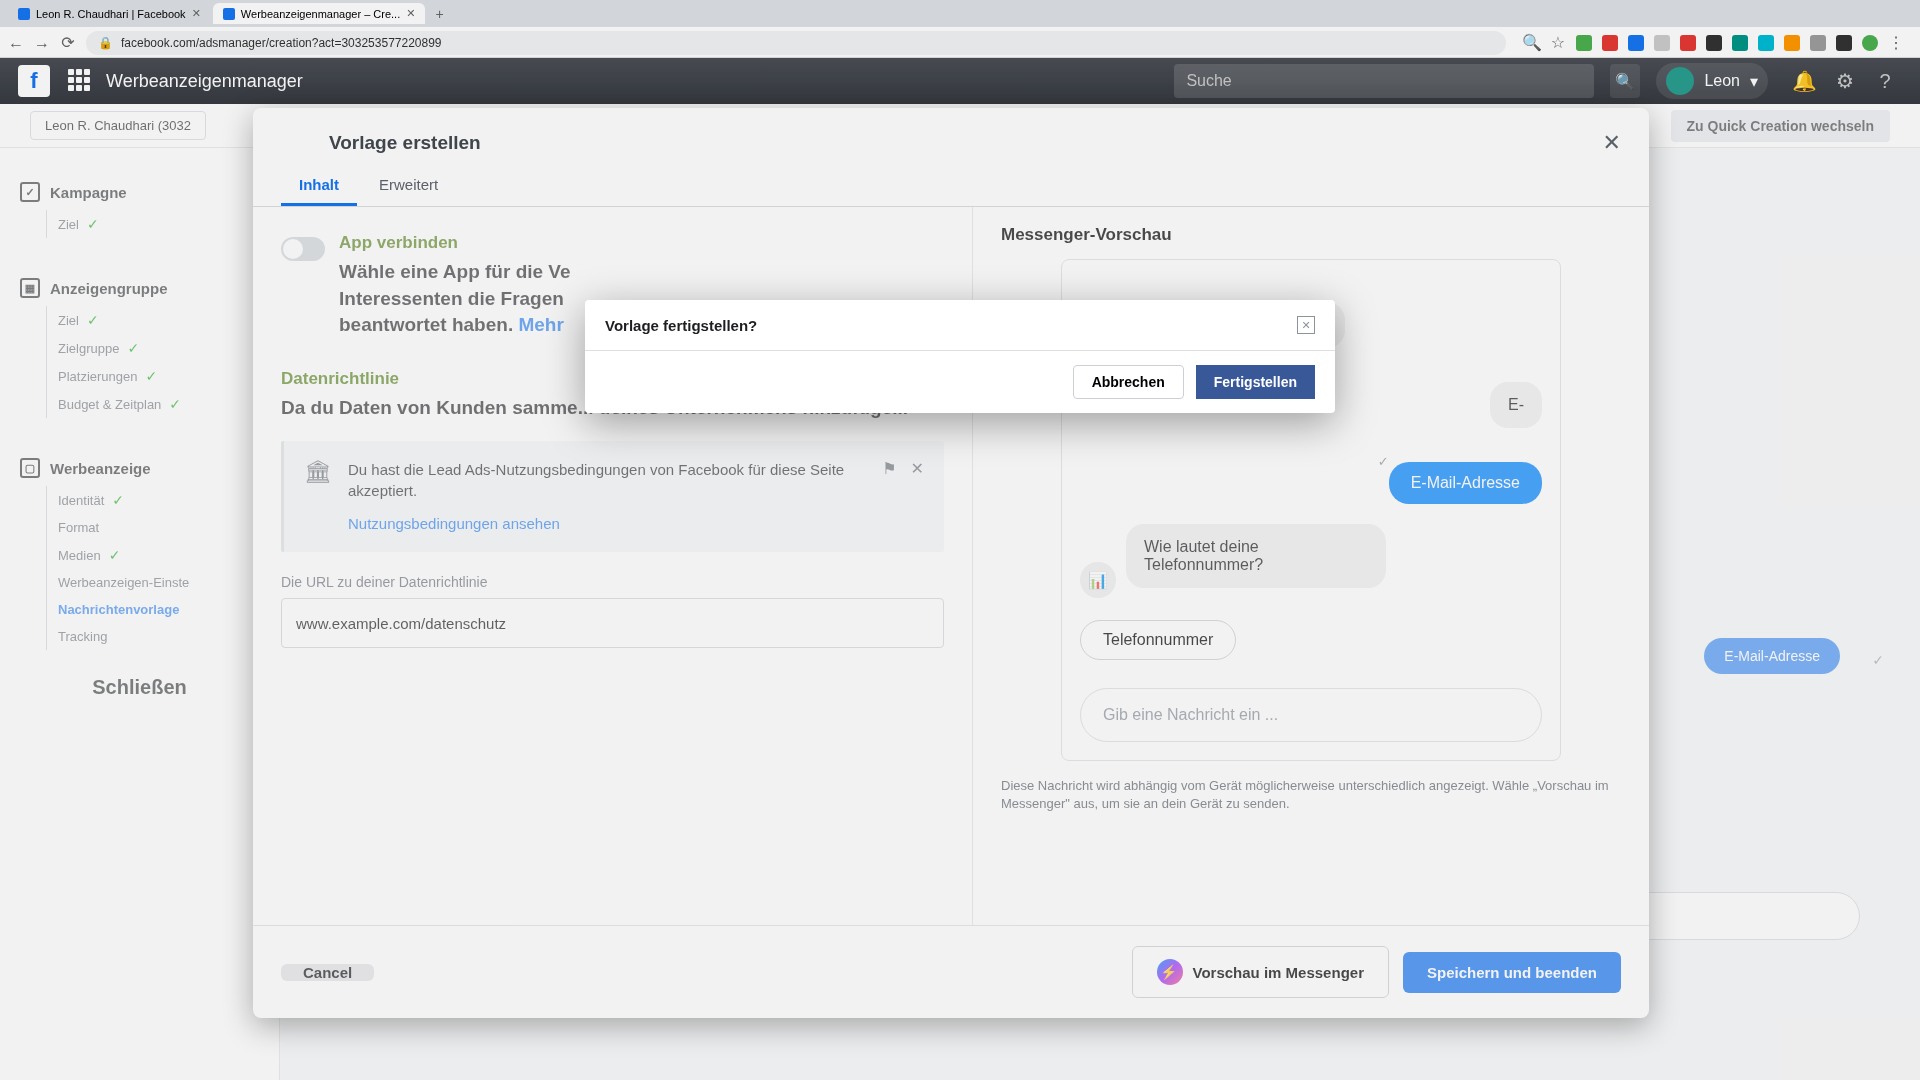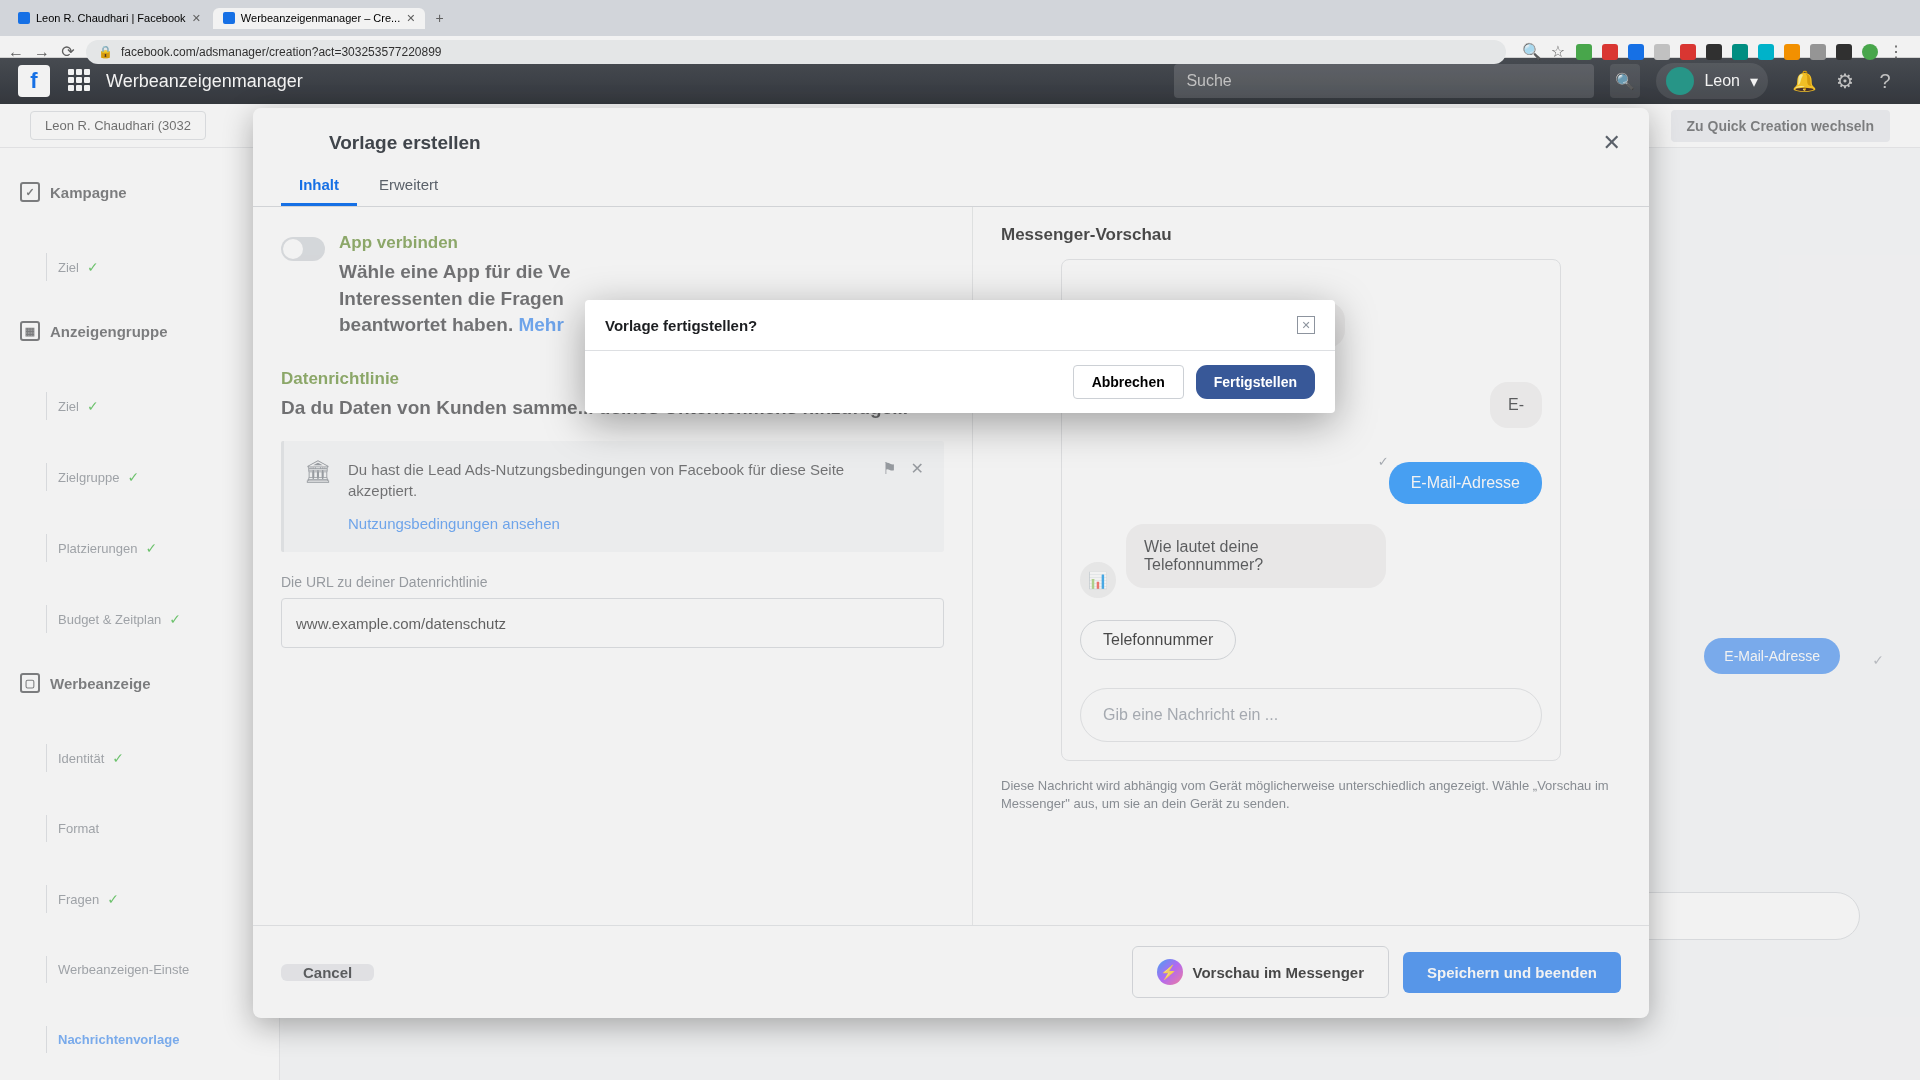--- a/index.html
+++ b/index.html
@@ -1,20 +1,20 @@
 <!DOCTYPE html>
 <html><head>
 <meta charset="utf-8">
 <style>
 * { margin: 0; padding: 0; box-sizing: border-box; font-family: Helvetica, Arial, sans-serif; }
 body { background: #f0f2f5; width: 1920px; height: 1080px; overflow: hidden; position: relative; }
 
 
 .browser-chrome { height: 58px; background: #fff; border-bottom: 1px solid #ddd; }
-.tab-bar { height: 36px; background: #dee1e6; display: flex; align-items: center; padding-left: 8px; }
+.tab-bar { height: 27px; background: #dee1e6; display: flex; align-items: center; padding-left: 8px; }
 .tab { display: flex; align-items: center; gap: 6px; padding: 4px 10px; font-size: 11px; border-radius: 6px 6px 0 0; margin-right: 2px; min-width: 170px; }
 .tab.active { background: #fff; }
 .tab-favicon { width: 12px; height: 12px; border-radius: 2px; }
 .tab-close { font-size: 11px; color: #666; }
 .nav-bar { height: 31px; display: flex; align-items: center; padding: 0 8px; gap: 10px; }
 .nav-btn { width: 16px; height: 16px; color: #666; display:flex; align-items:center; justify-content:center; }
 .url-bar { flex: 1; height: 24px; background: #f1f3f4; border-radius: 12px; display: flex; align-items: center; padding: 0 12px; font-size: 12px; color: #333; gap: 8px; }
 .ext-icons { display: flex; gap: 10px; padding: 0 8px; }
 .ext-icon { width: 16px; height: 16px; border-radius: 3px; }
 
@@ -34,21 +34,21 @@
 .sec-bar { height: 44px; background: #fff; border-bottom: 1px solid #dddfe2; display: flex; align-items: center; padding: 0 30px; justify-content: space-between; }
 .account-btn { padding: 6px 14px; border: 1px solid #ccd0d5; border-radius: 4px; font-size: 13px; }
 .switch-btn { padding: 8px 16px; background: #e4e6eb; border-radius: 4px; font-size: 14px; font-weight: 600; color:#1c1e21; }
 
 
 .main-area { display: flex; height: calc(100% - 58px - 46px - 44px); }
 .sidebar { width: 280px; background: #fff; border-right: 1px solid #dddfe2; padding-top: 20px; }
 .sidebar-section { padding: 6px 20px; }
 .sidebar-heading { display: flex; align-items: center; gap: 10px; font-size: 15px; font-weight: 600; color: #1c1e21; padding: 8px 0; }
 .sidebar-icon { width: 20px; height: 20px; border: 2px solid #1c1e21; border-radius: 3px; display:flex; align-items:center; justify-content:center; font-size:11px; }
-.sidebar-item { display: flex; align-items: center; padding: 6px 0 6px 38px; font-size: 13px; color: #606770; gap: 8px; position:relative;margin-top:43px; }
+.sidebar-item { display: flex; align-items: center; padding: 6px 0 6px 38px; font-size: 13px; color: #606770; gap: 8px; position:relative; }
 .sidebar-item::before { content:''; position:absolute; left:26px; top:0; bottom:0; width:1px; background:#ccd0d5; }
 .sidebar-item.active { color: #1877f2; font-weight: 600; }
 .check-icon { color: #00a400; font-size: 14px; }
 .sidebar-close { text-align: center; padding: 20px; font-size: 20px; color: #1c1e21; font-weight:700; }
 
 
 .content-canvas { flex: 1; background: #f5f6f7; position: relative; padding: 20px; }
 .bg-chip { position:absolute; right:80px; top:490px; background:#1877f2; color:#fff; padding:10px 20px; border-radius:20px; font-size:14px; }
 .bg-input { position:absolute; left:60px; right:60px; bottom:140px; height:48px; background:#fff; border:1px solid #ccd0d5; border-radius:24px; padding:0 20px; color:#8d949e; display:flex; align-items:center; }
 .bg-tick { position:absolute; right:36px; top:504px; color:#8d949e; font-size:14px; }
@@ -96,21 +96,21 @@
 
 
 .confirm-overlay { position:absolute; inset:0; background:rgba(0,0,0,0.05); }
 .confirm-dialog { position:absolute; top:300px; left:50%; transform:translateX(-50%); width:750px; background:#fff; border-radius:4px; box-shadow:0 10px 40px rgba(0,0,0,0.35); }
 .confirm-header { padding:16px 20px; border-bottom:1px solid #dddfe2; display:flex; justify-content:space-between; align-items:center; }
 .confirm-title { font-size:15px; font-weight:700; color:#1c1e21; }
 .confirm-close { width:18px; height:18px; border:1px solid #8d949e; color:#8d949e; display:flex; align-items:center; justify-content:center; font-size:11px; cursor:pointer; }
 .confirm-body { padding:18px 20px; font-size:15px; line-height:1.45; color:#1c1e21; border-bottom:1px solid #dddfe2; }
 .confirm-footer { padding:14px 20px; display:flex; justify-content:flex-end; gap:12px; }
 .btn-sec { padding:8px 18px; border:1px solid #ccd0d5; border-radius:4px; font-size:14px; font-weight:600; background:#fff; cursor:pointer; }
-.btn-pri { padding:8px 18px; background:#385898; color:#fff; border-radius:11px; font-size:14px; font-weight:600; border:none; cursor:pointer; }
+.btn-pri { padding:8px 18px; background:#385898; color:#fff; border-radius:0; font-size:14px; font-weight:600; border:none; cursor:pointer; }
 </style>
 </head>
 <body>
 
 <div class="browser-chrome">
   <div class="tab-bar">
     <div class="tab">
       <span class="tab-favicon" style="background:#1877f2"></span>
       <span>Leon R. Chaudhari | Facebook</span>
       <span class="tab-close">✕</span>
@@ -223,21 +223,21 @@
         <span>Werbeanzeige</span>
       </div>
       <div class="sidebar-item">
           <span>Identität</span>
           <span class="check-icon">✓</span>
         </div>
       <div class="sidebar-item">
           <span>Format</span>
         </div>
       <div class="sidebar-item">
-          <span>Fragen</span>
+          <span>Medien</span>
           <span class="check-icon">✓</span>
         </div>
       <div class="sidebar-item">
           <span>Werbeanzeigen-Einste</span>
         </div>
       <div class="sidebar-item active">
           <span>Nachrichtenvorlage</span>
         </div>
       <div class="sidebar-item">
           <span>Tracking</span>

